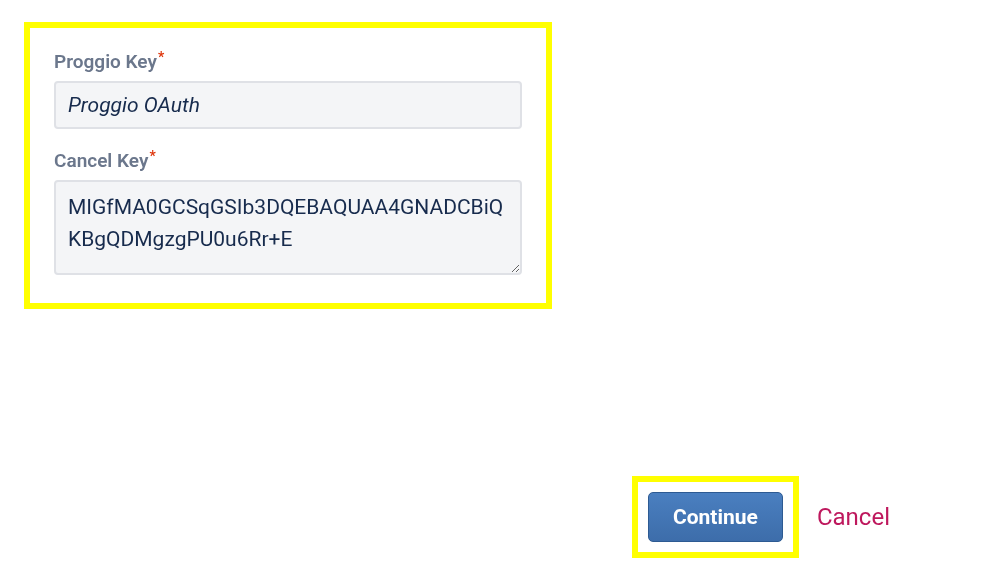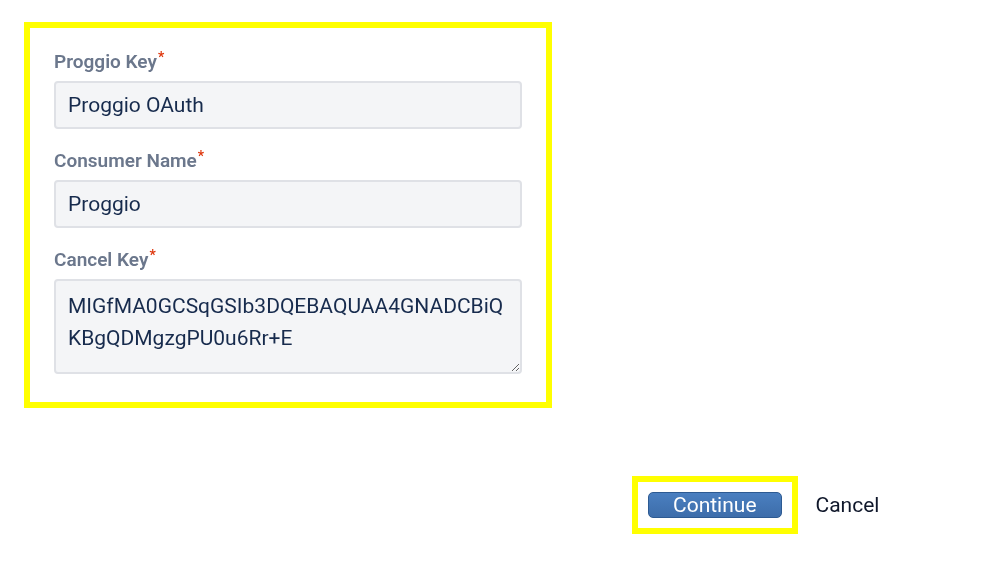--- a/index.html
+++ b/index.html
@@ -46,20 +46,21 @@
     .text-input {
       width: 100%;
       height: 48px;
       background: #F4F5F7;
       border: 2px solid #DFE1E6;
       border-radius: 4px;
       padding: 0 12px;
       font-size: 21px;
       color: #172B4D;
       font-family: inherit;
+      font-style: italic;
     }
     .textarea-input {
       width: 100%;
       height: 95px;
       background: #F4F5F7;
       border: 2px solid #DFE1E6;
       border-radius: 4px;
       padding: 10px 12px;
       font-size: 21px;
       color: #172B4D;
@@ -79,52 +80,46 @@
       border: 6px solid #FFFF00;
       padding: 10px;
       display: inline-flex;
     }
     .continue-button {
       background: linear-gradient(to bottom, #4A7FC0, #3D6DAA);
       border: 1px solid #2D5A92;
       border-radius: 5px;
       color: #fff;
       font-size: 21px;
-      font-weight: 400;
-      padding: 0 24px;
+      font-weight: 700;
+      padding: 12px 24px;
       cursor: pointer;
       font-family: inherit;
     }
     .cancel-link {
-      color: #0f172a;
-      font-size: 21px;
+      color: #be185d;
+      font-size: 24px;
       text-decoration: none;
       margin-left: 18px;
       cursor: pointer;
       font-family: inherit;
     }
   </style>
 </head>
 <body>
 
 <div class="form-section">
 
   <div class="field">
     <label class="field-label">
       <span>Proggio Key</span><span class="required-asterisk">*</span>
     </label>
     <input type="text" class="text-input" value="Proggio OAuth" style="">
   </div>
 
-  <div class="field">
-    <label class="field-label">
-      <span>Consumer Name</span><span class="required-asterisk">*</span>
-    </label>
-    <input type="text" class="text-input" value="Proggio" style="">
-  </div>
 
   <div class="field">
     <label class="field-label">
       <span>Cancel Key</span><span class="required-asterisk">*</span>
     </label>
     <textarea class="textarea-input" style="">MIGfMA0GCSqGSIb3DQEBAQUAA4GNADCBiQKBgQDMgzgPU0u6Rr+E</textarea>
   </div>
 
 </div>
 

